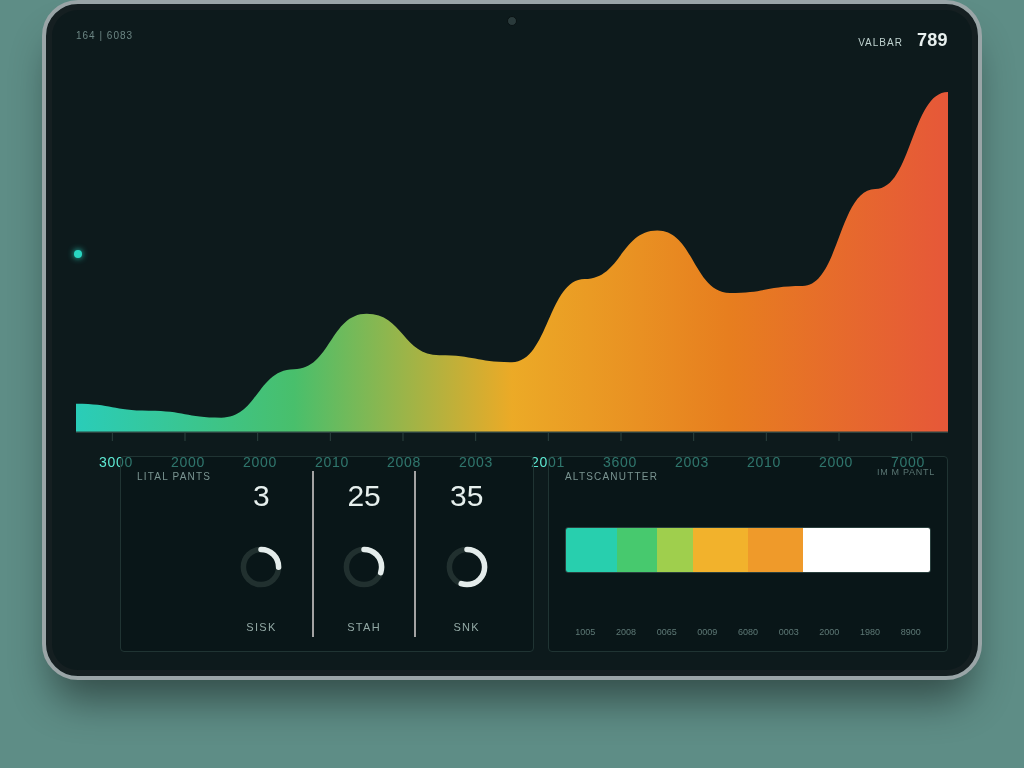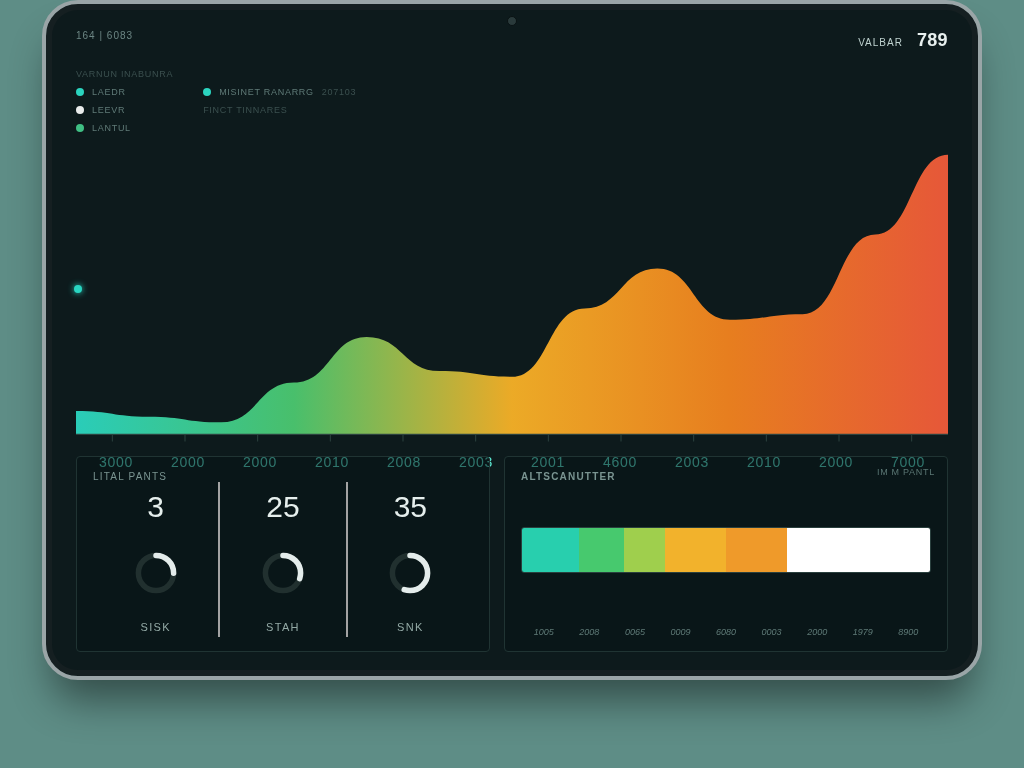--- a/index.html
+++ b/index.html
@@ -34,35 +34,35 @@
   .chart{flex:1;min-height:0;position:relative;margin-top:4px;}
   .chart svg{width:100%;height:100%;display:block;}
   .xaxis{display:flex;justify-content:space-between;font-size:14px;color:#5eead4;margin:10px 4px 0 4px;letter-spacing:.05em;}
   .xaxis span{flex:1;text-align:center;font-variant-numeric:tabular-nums;}
   .axis-dot{position:absolute;left:-2px;top:46%;width:8px;height:8px;border-radius:50%;background:#29d6c2;box-shadow:0 0 6px #29d6c2;}
   
   .bottom{display:flex;gap:14px;height:196px;}
   .card{background:rgba(8,20,22,.55);border:1px solid #203433;border-radius:4px;padding:14px 16px;position:relative;}
   .card .title{font-size:10px;letter-spacing:.12em;color:#7a9491;text-transform:uppercase;}
   
-  .stats{flex:0 0 380px;display:flex;flex-direction:column;}
+  .stats{flex:0 0 380px;display:flex;flex-direction:row;margin-left:44px;}
   .stats .grid{flex:1;display:flex;}
   .stats .cell{flex:1;display:flex;flex-direction:column;align-items:center;justify-content:space-between;border-left:2px solid #a3a3a3;padding:8px 4px 4px 4px;}
   .stats .cell:first-child{border-left:none;}
   .stats .num{font-size:30px;font-weight:300;color:#e6efed;}
   .ring{width:44px;height:44px;}
   .stats .foot{font-size:11px;letter-spacing:.12em;color:#93a9a5;text-transform:uppercase;}
   
   .seg{flex:1;display:flex;flex-direction:column;}
-  .seg .head{display:flex;justify-content:space-between;align-items:center;font-weight:bold;}
+  .seg .head{display:flex;justify-content:space-between;align-items:center;}
   .seg .mini{display:flex;align-items:center;gap:6px;font-size:9px;color:#6f8a86;}
   .segbar{flex:1;display:flex;align-items:center;}
   .segbar .bar{width:100%;height:44px;border:1px solid #2a403e;border-radius:3px;display:flex;overflow:hidden;background:#0d2022;}
   .segbar .seg-piece{height:100%;}
-  .seg .xaxis2{display:flex;justify-content:space-between;font-size:9px;color:#5e7976;margin-top:10px;font-style:italic;}
+  .seg .xaxis2{display:flex;justify-content:space-between;font-size:9px;color:#5e7976;margin-top:10px;}
   .seg .xaxis2 span{flex:1;text-align:center;}
   .corner{position:absolute;right:12px;top:10px;font-size:9px;color:#5a7673;letter-spacing:.08em;}
 </style>
 </head>
 <body>
 
 <div class="stage">
   <div class="tablet">
     <div class="camera"></div>
     <div class="screen">
@@ -70,46 +70,20 @@
       <div class="topbar">
         <span>164 | 6083</span>
         <span class="right">
           <span>VALBAR</span>
           <span class="bignum">789</span>
         </span>
       </div>
 
 
       <div class="meta">
-        <div class="col">
-          <span class="lbl faint">VARNUN INABUNRA</span>
-          <span class="row">
-              <span class="dot" id="d0" style="background: rgb(43, 212, 191);"></span>
-              <span class="lbl">LAEDR</span>
-            </span>
-          <span class="row">
-              <span class="dot" id="d1" style="background: rgb(233, 236, 236);"></span>
-              <span class="lbl">LEEVR</span>
-            </span>
-          <span class="row">
-              <span class="dot" id="d2" style="background: rgb(63, 191, 132);"></span>
-              <span class="lbl">LANTUL</span>
-            </span>
-        </div>
-        <div class="col">
-          <span>&nbsp;</span>
-          <span class="row">
-              <span class="dot" id="d3" style="background: rgb(43, 212, 191);"></span>
-              <span class="lbl">MISINET RANARRG</span>
-              <span class="faint">207103</span>
-            </span>
-          <span class="row faint">
-              <span class="lbl">FINCT TINNARES</span>
-            </span>
-        </div>
       </div>
 
       <div class="chart">
         <span class="axis-dot"></span>
         <svg viewBox="0 0 870 230" preserveAspectRatio="none">
           <defs>
             <linearGradient id="grad" x1="0" y1="0" x2="1" y2="0">
               <stop offset="0%" stop-color="#2bd4bf"></stop>
               <stop offset="25%" stop-color="#4bc66f"></stop>
               <stop offset="50%" stop-color="#f5b027"></stop>
@@ -135,21 +109,21 @@
           <path id="areaPath" fill="url(#grad)" opacity=".96" d="M0 222 L0 204.24 C 36.25 204.24, 36.25 208.68, 72.5 208.68 C 108.75 208.68, 108.75 213.12, 145 213.12 C 181.25 213.12, 181.25 182.04, 217.5 182.04 C 253.75 182.04, 253.75 146.51999999999998, 290 146.51999999999998 C 326.25 146.51999999999998, 326.25 173.16, 362.5 173.16 C 398.75 173.16, 398.75 177.6, 435 177.6 C 471.25 177.6, 471.25 124.32, 507.50000000000006 124.32 C 543.75 124.32, 543.75 93.24000000000001, 580 93.24000000000001 C 616.25 93.24000000000001, 616.25 133.2, 652.5 133.2 C 688.75 133.2, 688.75 128.76, 725 128.76 C 761.25 128.76, 761.25 66.60000000000002, 797.5 66.60000000000002 C 833.75 66.60000000000002, 833.75 4.439999999999998, 870 4.439999999999998 L870 222 Z"></path>
         </svg>
         <div class="xaxis" id="xaxis">
             <span>3000</span>
             <span>2000</span>
             <span>2000</span>
             <span>2010</span>
             <span>2008</span>
             <span>2003</span>
             <span>2001</span>
-            <span>4600</span>
+            <span>3600</span>
             <span>2003</span>
             <span>2010</span>
             <span>2000</span>
             <span>7000</span>
           </div>
       </div>
 
       <div class="bottom">
 
         <div class="card stats">
@@ -198,21 +172,21 @@
               </div>
           </div>
           <div class="xaxis2" id="segticks">
               <span>1005</span>
               <span>2008</span>
               <span>0065</span>
               <span>0009</span>
               <span>6080</span>
               <span>0003</span>
               <span>2000</span>
-              <span>1979</span>
+              <span>1980</span>
               <span>8900</span>
             </div>
         </div>
       </div>
 
     </div>
   </div>
 </div>
 
 </body></html>

